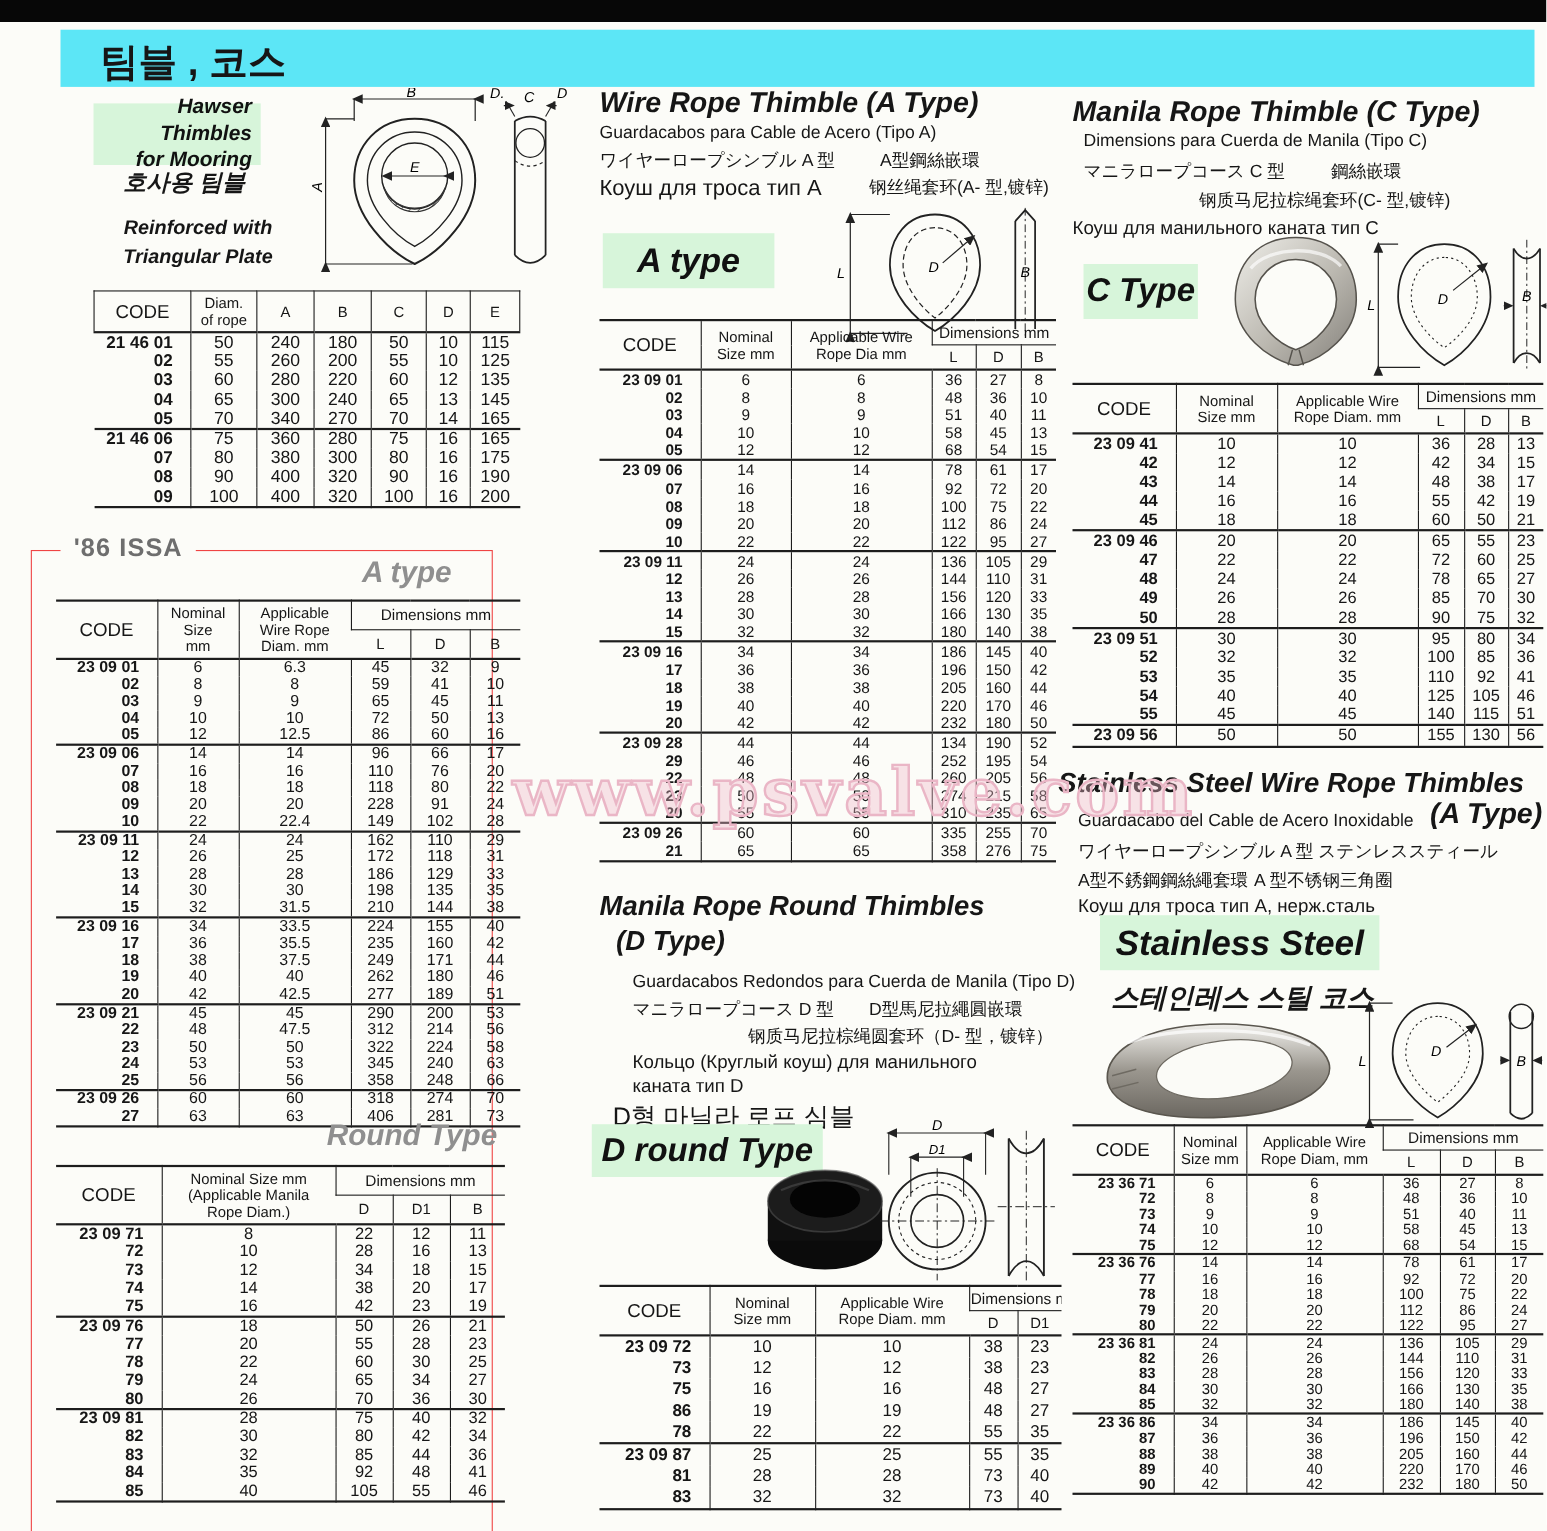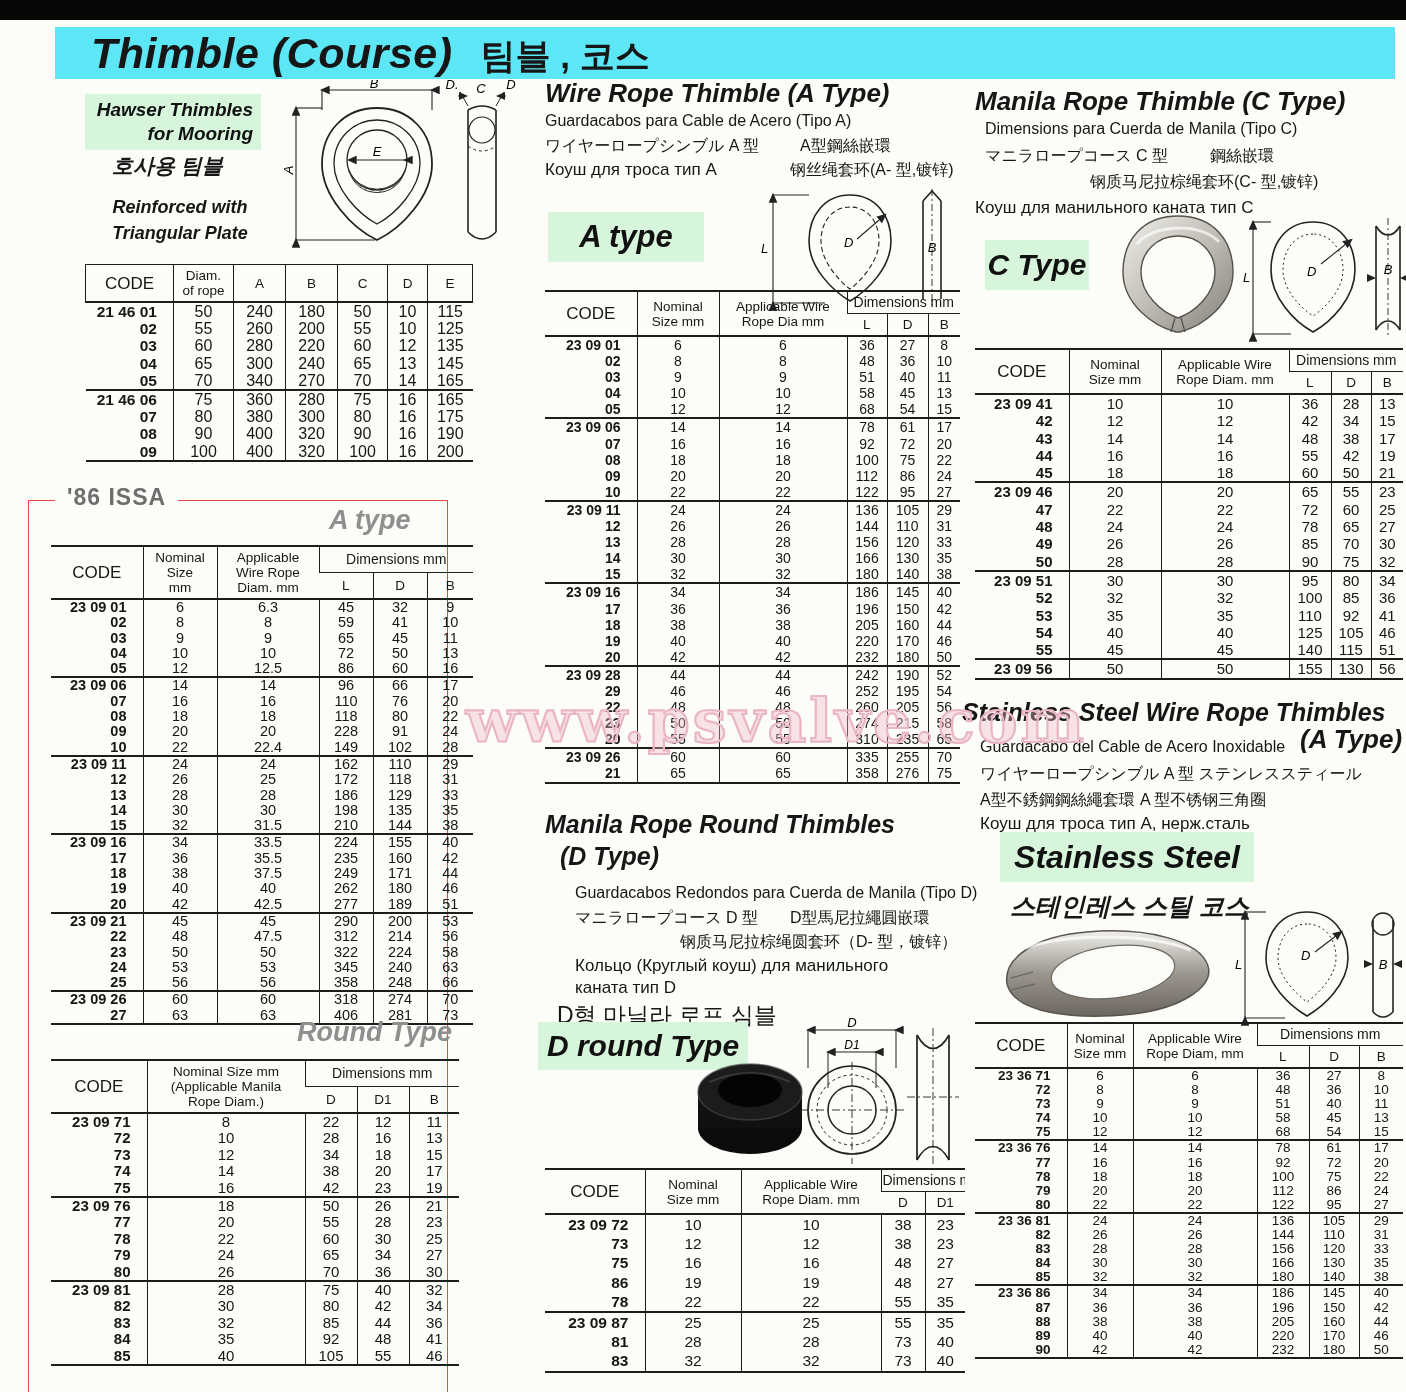--- a/index.html
+++ b/index.html
@@ -42,25 +42,24 @@
   svg text{font-family:"Liberation Sans",sans-serif}
   .dimtxt{font-size:13px;font-style:italic}
 </style>
 </head>
 <body>
 
 <div class="page">
   <div class="topbar"></div>
 
   <div class="titlebar">
-    <span class="title-en">Thimble (Course)</span>
     <span class="title-ko">팀블 , 코스</span>
   </div>
 
-  <div class="badge" style="left:85px;top:94px;width:176px;height:56px;font-size:19px;line-height:1.25;justify-content:flex-end;text-align:right;padding-right:8px">Hawser Thimbles<br>for Mooring</div>
+  <div class="badge" style="left:85px;top:94px;width:152px;height:56px;font-size:19px;line-height:1.25;justify-content:flex-end;text-align:right;padding-right:8px">Hawser Thimbles<br>for Mooring</div>
   <div class="abs" style="left:112px;top:152px;font-size:21px;font-style:italic;font-weight:bold">호사용 팀블</div>
   <div class="abs" style="left:90px;top:194px;width:180px;font-size:18px;font-weight:bold;font-style:italic;text-align:center;line-height:1.45">Reinforced with<br>Triangular Plate</div>
 
   <svg class="abs" style="left:262px;top:80px" width="255" height="185" viewBox="0 0 255 185">
     <defs>
       <pattern id="hh" width="6" height="6" patternTransform="rotate(45)" patternUnits="userSpaceOnUse">
         <line x1="0" y1="0" x2="0" y2="6" stroke="#333" stroke-width="1.3"></line>
       </pattern>
       <marker id="m1" markerWidth="9" markerHeight="8" refX="7" refY="4" orient="auto">
           <path d="M0,0 L9,4 L0,8 Z" fill="#222"></path>
@@ -581,21 +580,21 @@
             <td class="num">46</td>
           </tr>
         </tbody>
       </table>
   </div>
 
   <div class="h1" style="left:545px;top:78px">Wire Rope Thimble (A Type)</div>
   <div class="sub" style="left:545px;top:112px">Guardacabos para Cable de Acero (Tipo A)</div>
   <div class="sub" style="left:545px;top:136px">ワイヤーロープシンブル A 型</div>
   <div class="sub" style="left:800px;top:136px">A型鋼絲嵌環</div>
-  <div class="sub" style="left:545px;top:160px;font-size:17px">Коуш для троса тип A</div>
+  <div class="sub" style="left:545px;top:160px;font-size:20px">Коуш для троса тип A</div>
   <div class="sub" style="left:790px;top:160px">钢丝绳套环(A- 型,镀锌)</div>
   <div class="badge" style="left:548px;top:212px;width:156px;height:50px;font-size:31px">A type</div>
 
   <svg class="abs" style="left:745px;top:183px" width="215" height="130" viewBox="0 0 215 130">
     <defs>
         <marker id="m2" markerWidth="9" markerHeight="8" refX="7" refY="4" orient="auto">
           <path d="M0,0 L9,4 L0,8 Z" fill="#222"></path>
         </marker>
       </defs>
     <g stroke="#222" stroke-width="1.6" fill="none">
@@ -799,21 +798,21 @@
           <td class="num">42</td>
           <td class="num">42</td>
           <td class="num">232</td>
           <td class="num">180</td>
           <td class="num">50</td>
         </tr>
         <tr class="group-start">
           <td class="code">23 09 28</td>
           <td class="num">44</td>
           <td class="num">44</td>
-          <td class="num">242</td>
+          <td class="num">134</td>
           <td class="num">190</td>
           <td class="num">52</td>
         </tr>
         <tr>
           <td class="code">29</td>
           <td class="num">46</td>
           <td class="num">46</td>
           <td class="num">252</td>
           <td class="num">195</td>
           <td class="num">54</td>

